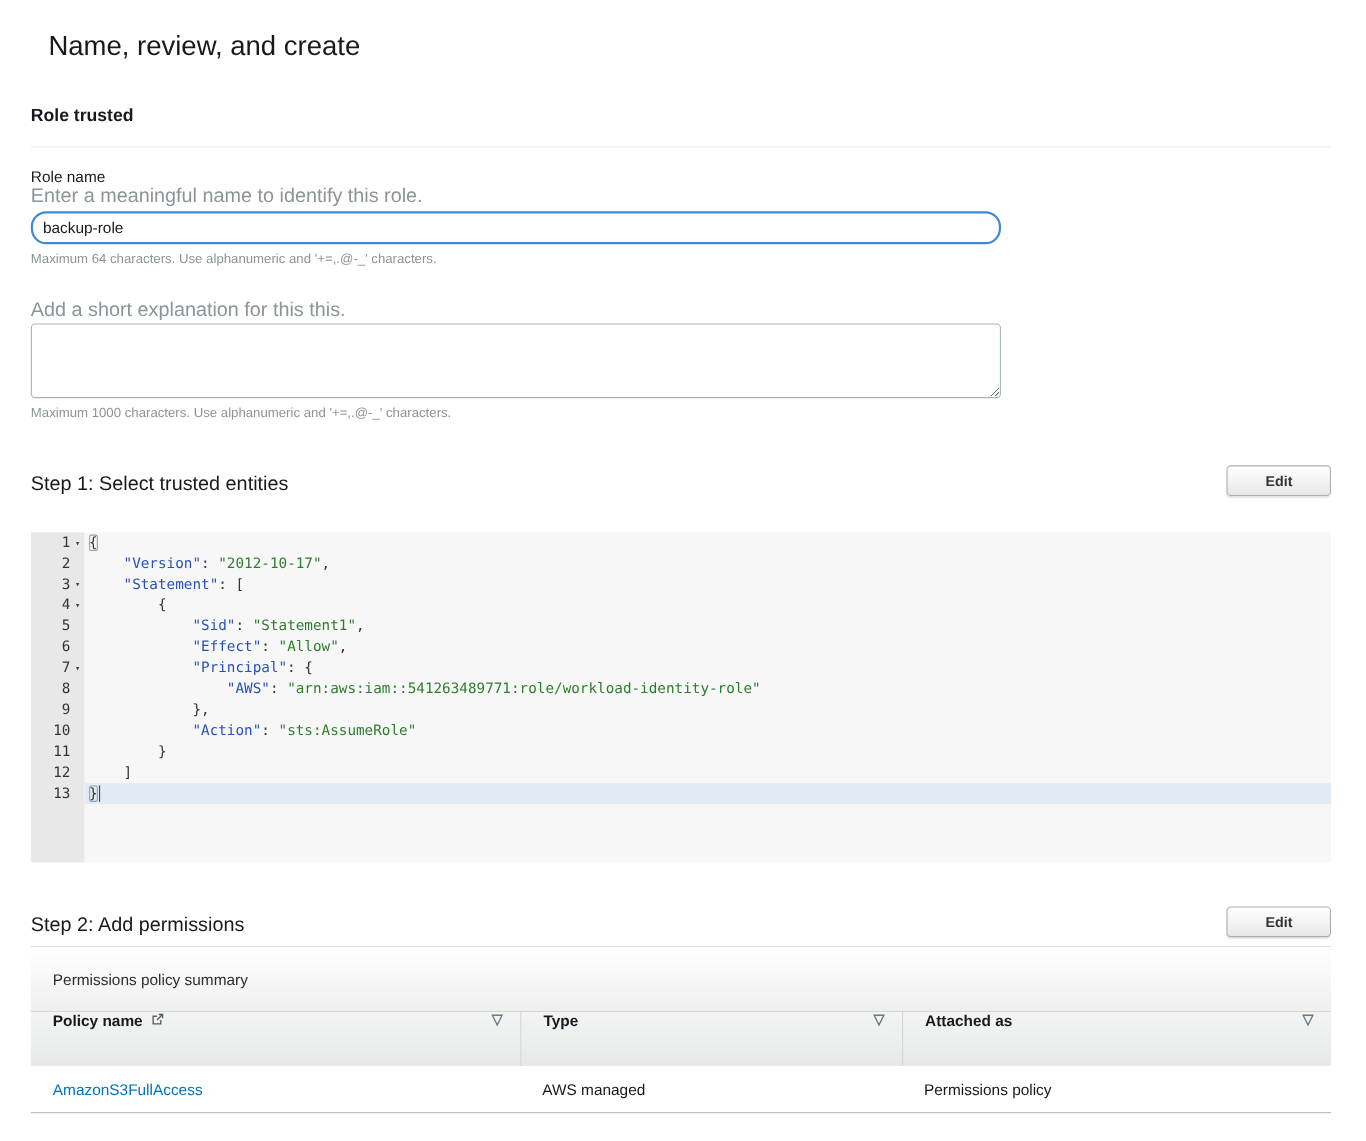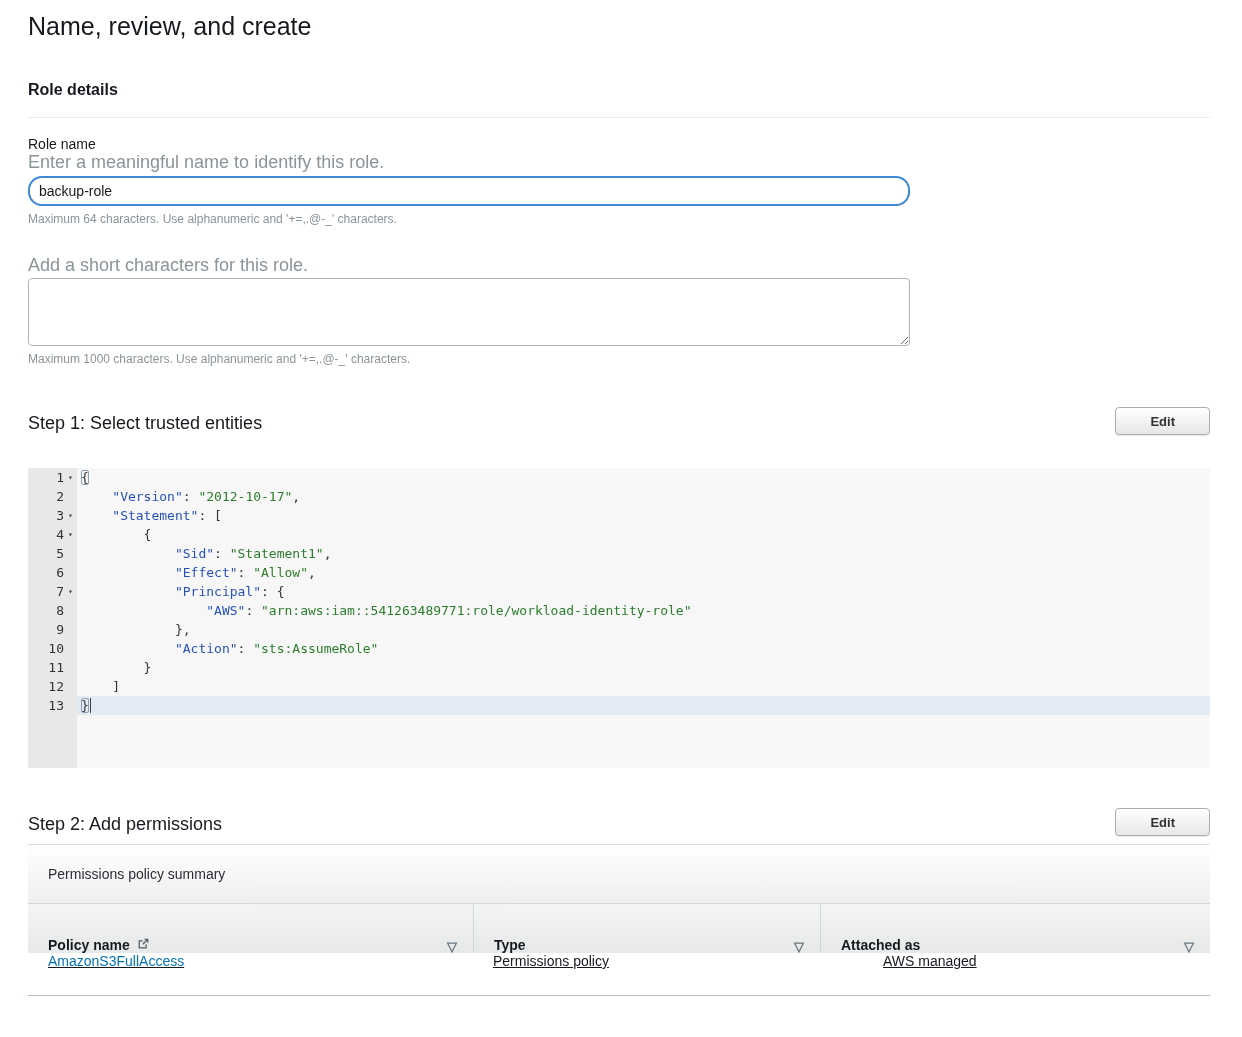--- a/index.html
+++ b/index.html
@@ -5,21 +5,21 @@
   * { box-sizing: border-box; }
   html, body { margin: 0; padding: 0; background: #ffffff; }
   body {
     width: 1242px; height: 1037px;
     font-family: "Liberation Sans", sans-serif;
     color: #16191f;
     overflow: hidden;
   }
   .page { padding: 10px 32px 0 28px; }
 
-  .page-title { font-size: 25px; font-weight: 400; margin: 0; line-height: 32px; }
+  .page-title { font-size: 25px; font-weight: 400; margin: 16px; line-height: 32px; }
 
   .sub-heading { font-size: 16px; font-weight: 700; margin: 38px 0 0 0; line-height: 20px; }
 
   .divider { border: none; border-top: 1px solid #eaeded; margin: 17px 0 0 0; }
 
   .field-label { font-size: 14px; margin-top: 17px; line-height: 18px; }
   .field-help { font-size: 18px; color: #8a9499; line-height: 15px; margin-top: 2px; }
   .field-constraint { font-size: 12px; color: #8a9499; line-height: 15px; margin-top: 6px; }
 
   .text-input {
@@ -77,53 +77,53 @@
     border-top: 1px solid #dddddd;
     display: flex; align-items: center;
     padding-left: 20px; font-size: 14px; color: #2a2e33;
   }
   .thead {
     display: flex; height: 50px;
     background: linear-gradient(#f3f4f4, #e7e9e9);
     border-top: 1px solid #d5d5d5;
   }
   .th {
-    display: flex; align-items: flex-end; padding: 0 16px 0 20px;
+    display: flex; align-items: flex-start; padding: 0 16px 0 20px;
     font-size: 14px; font-weight: 700; color: #16191f; gap: 36px;
   }
   .th + .th { border-left: 1px solid #d2d6d7; }
   .th .label-wrap { display: flex; align-items: center; gap: 7px; }
   .filter-tri {
     margin-left: auto; font-size: 13px; color: #6b7a80; line-height: 1;
     cursor: pointer;
   }
   .col-0 { width: 445px; } .col-1 { width: 347px; } .col-2 { width: 390px; }
-  .trow { display: flex; height: 43px; border-bottom: 1px solid #b4bcbe; text-decoration: underline; }
+  .trow { display: flex; height: 43px; align-items: center; border-bottom: 1px solid #b4bcbe; }
   .td { padding: 0 20px; font-size: 14px; }
   .td a { color: #0073bb; text-decoration: none; cursor: pointer; }
   .ext-link-icon { display: inline-block; }
 </style>
 </head>
 <body>
 
 <div class="page">
 
   <h1 class="page-title">Name, review, and create</h1>
 
-  <h2 class="sub-heading">Role details</h2>
+  <h2 class="sub-heading">Role trusted</h2>
   <hr class="divider">
 
   <div class="field-label">Role name</div>
   <div class="field-help">Enter a meaningful name to identify this role.</div>
   <input class="text-input" type="text" value="backup-role" style="">
   <div class="field-constraint">Maximum 64 characters. Use alphanumeric and '+=,.@-_' characters.</div>
 
   <div class="spacer-lg"></div>
 
-  <div class="field-help">Add a short characters for this role.</div>
+  <div class="field-help">Add a short explanation for this this.</div>
   <textarea class="desc-area" style=""></textarea>
   <div class="field-constraint">Maximum 1000 characters. Use alphanumeric and '+=,.@-_' characters.</div>
 
   <div class="section-head">
     <h3 class="step-heading">Step 1: Select trusted entities</h3>
     <button class="btn">Edit</button>
   </div>
 
   <div class="editor">
     <div class="gutter">
@@ -226,18 +226,18 @@
       <div class="th col-2">
         <span class="label-wrap">
           <span>Attached as</span>
         </span>
         <span class="filter-tri">▽</span>
       </div>
     </div>
   <div>
       <div class="trow">
         <div class="td col-0"><a>AmazonS3FullAccess</a></div>
+        <div class="td col-1">AWS managed</div>
         <div class="td col-2">Permissions policy</div>
-        <div class="td col-1">AWS managed</div>
       </div>
     </div>
 
 </div>
 
 </body></html>

